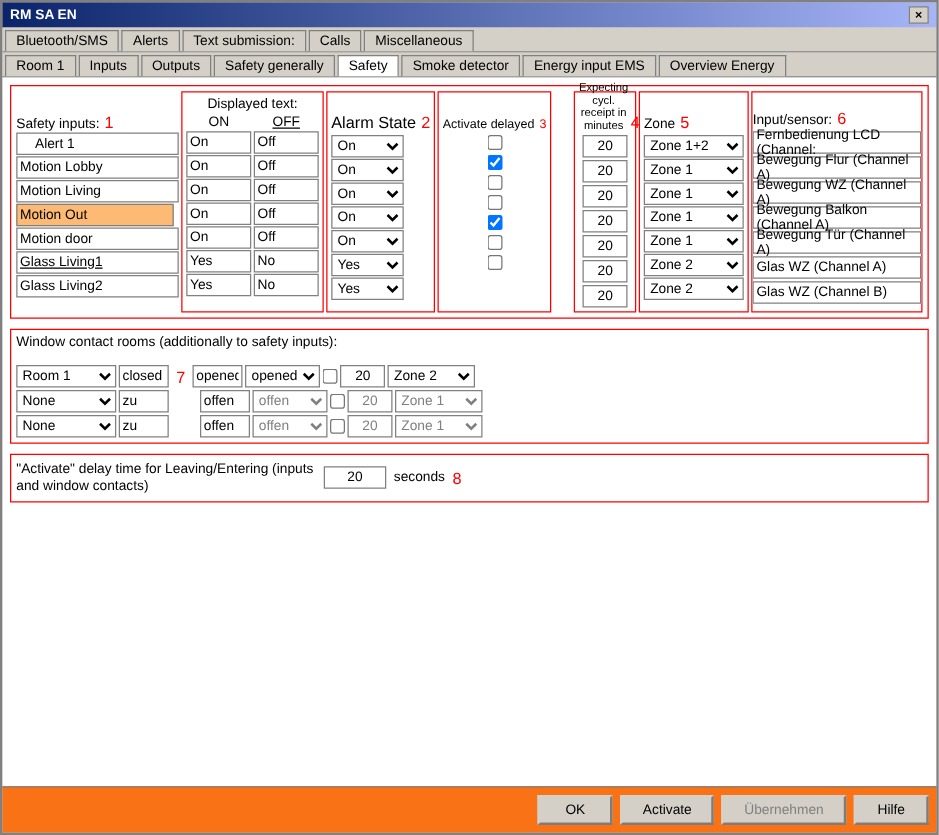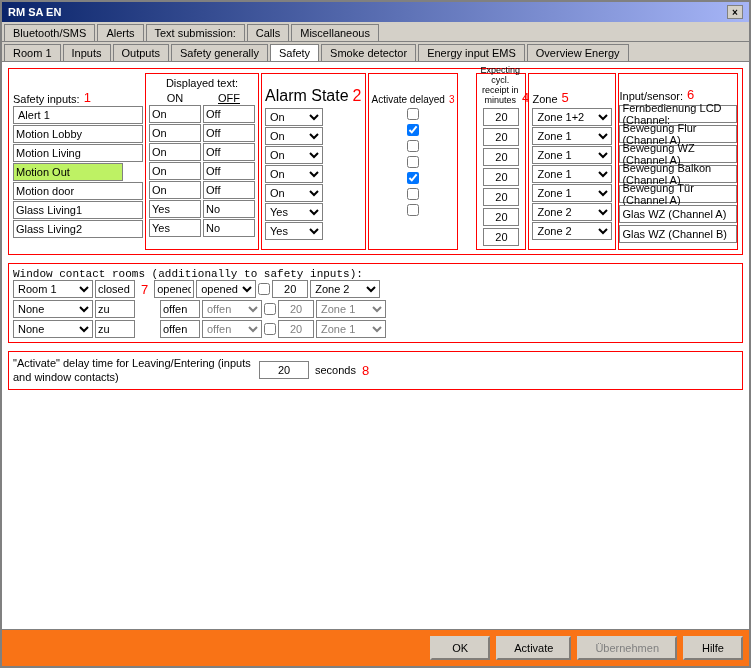--- a/index.html
+++ b/index.html
@@ -51,26 +51,26 @@
 
   <div class="content">
 
     <div style="display:flex; gap:2px; border:1px solid red; padding:4px; position:relative;">
 
       <div style="display:flex; flex-direction:column; gap:1px;">
         <div style="height:32px; display:flex; align-items:flex-end;">
           <span style="font-size:11px;">Safety inputs:</span>
           <span style="color:red; font-size:13px; margin-left:4px;">1</span>
         </div>
-        <div style="height:18px; display:flex; align-items:center; border:1px solid #808080; background:white; padding:1px 4px; width:130px;">Alert 1</div>
+        <div style="height:18px; display:flex; align-items:center; border:1px solid #808080; background:white; padding:1px 14px; width:130px;">Alert 1</div>
         <div style="height:18px; display:flex; align-items:center; border:1px solid #808080; background:white; padding:1px 2px; width:130px;">Motion Lobby</div>
         <div style="height:18px; display:flex; align-items:center; border:1px solid #808080; background:white; padding:1px 2px; width:130px;">Motion Living</div>
-        <div style="height:18px; display:flex; align-items:center; border:1px solid #808080; background:#bef264; padding:1px 2px; width:110px;">Motion Out</div>
+        <div style="height:18px; display:flex; align-items:center; border:1px solid #808080; background:#fdba74; padding:1px 2px; width:126px;">Motion Out</div>
         <div style="height:18px; display:flex; align-items:center; border:1px solid #808080; background:white; padding:1px 2px; width:130px;">Motion door</div>
-        <div style="height:18px; display:flex; align-items:center; border:1px solid #808080; background:white; padding:1px 2px; width:130px;">Glass Living1</div>
+        <div style="height:18px; display:flex; align-items:center; border:1px solid #808080; background:white; padding:1px 2px; width:130px;text-decoration:underline;">Glass Living1</div>
         <div style="height:18px; display:flex; align-items:center; border:1px solid #808080; background:white; padding:1px 2px; width:130px;">Glass Living2</div>
       </div>
 
       <div style="border:1px solid red; padding:3px; display:flex; flex-direction:column; gap:1px;">
         <div style="text-align:center; font-size:11px; margin-bottom:2px;">Displayed text:</div>
         <div style="display:flex; gap:2px;">
           <div style="width:52px;">
             <div style="text-align:center; font-size:11px; margin-bottom:1px;">ON</div>
             <input type="text" style="width: 52px; height: 18px;" value="On">
             <input type="text" style="width: 52px; height: 18px; margin-top: 1px;" value="On">
@@ -87,21 +87,21 @@
             <input type="text" style="width: 52px; height: 18px; margin-top: 1px;" value="Off">
             <input type="text" style="width: 52px; height: 18px; margin-top: 1px;" value="Off">
             <input type="text" style="width: 52px; height: 18px; margin-top: 1px;" value="Off">
             <input type="text" style="width: 52px; height: 18px; margin-top: 1px;" value="No">
             <input type="text" style="width: 52px; height: 18px; margin-top: 1px;" value="No">
           </div>
         </div>
       </div>
 
       <div style="border:1px solid red; padding:3px; display:flex; flex-direction:column; gap:1px;">
-        <div style="font-size:16px; text-align:right; margin-bottom:2px; height:28px; display:flex; align-items:flex-end;">
+        <div style="font-size:13px; text-align:right; margin-bottom:2px; height:28px; display:flex; align-items:flex-end;">
           <span>Alarm State</span>
           <span style="color:red; margin-left:4px;">2</span>
         </div>
         <select style="width:58px; height:18px; font-size:11px;"><option>On</option></select>
         <select style="width:58px; height:18px; font-size:11px;"><option>On</option></select>
         <select style="width:58px; height:18px; font-size:11px;"><option>On</option></select>
         <select style="width:58px; height:18px; font-size:11px;"><option>On</option></select>
         <select style="width:58px; height:18px; font-size:11px;"><option>On</option></select>
         <select style="width:58px; height:18px; font-size:11px;"><option>Yes</option></select>
         <select style="width:58px; height:18px; font-size:11px;"><option>Yes</option></select>
@@ -158,21 +158,21 @@
         <div style="height:18px; display:flex; align-items:center; border:1px solid #808080; background:white; padding:1px 2px; font-size:11px; margin-top:1px;">Bewegung Flur  (Channel A)</div>
         <div style="height:18px; display:flex; align-items:center; border:1px solid #808080; background:white; padding:1px 2px; font-size:11px; margin-top:1px;">Bewegung WZ  (Channel A)</div>
         <div style="height:18px; display:flex; align-items:center; border:1px solid #808080; background:white; padding:1px 2px; font-size:11px; margin-top:1px;">Bewegung Balkon  (Channel A)</div>
         <div style="height:18px; display:flex; align-items:center; border:1px solid #808080; background:white; padding:1px 2px; font-size:11px; margin-top:1px;">Bewegung Tür  (Channel A)</div>
         <div style="height:18px; display:flex; align-items:center; border:1px solid #808080; background:white; padding:1px 2px; font-size:11px; margin-top:1px;">Glas WZ  (Channel A)</div>
         <div style="height:18px; display:flex; align-items:center; border:1px solid #808080; background:white; padding:1px 2px; font-size:11px; margin-top:1px;">Glas WZ  (Channel B)</div>
       </div>
     </div>
 
     <div style="border:1px solid red; padding:4px; margin-top:4px; position:relative;">
-      <div style="font-size:11px; margin-bottom:0; display:flex; align-items:center;font-family:Liberation Mono, monospace;">
+      <div style="font-size:11px; margin-bottom:12px; display:flex; align-items:center;">
         <span>Window contact rooms (additionally to safety inputs):</span>
       </div>
 
       <div style="display:flex; align-items:center; gap:2px; margin-bottom:2px;">
         <select style="width:80px; height:18px; font-size:11px;"><option>Room 1</option></select>
         <input type="text" style="width: 40px; height: 18px;" value="closed">
         <span style="color:red; font-size:13px; margin:0 4px;">7</span>
         <input type="text" style="width: 40px; height: 18px;" value="opened">
         <select style="width:60px; height:18px; font-size:11px;"><option>opened</option></select>
         <input type="checkbox" style="">

